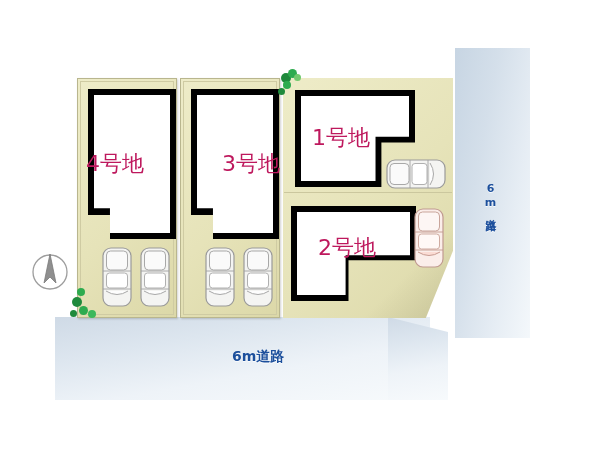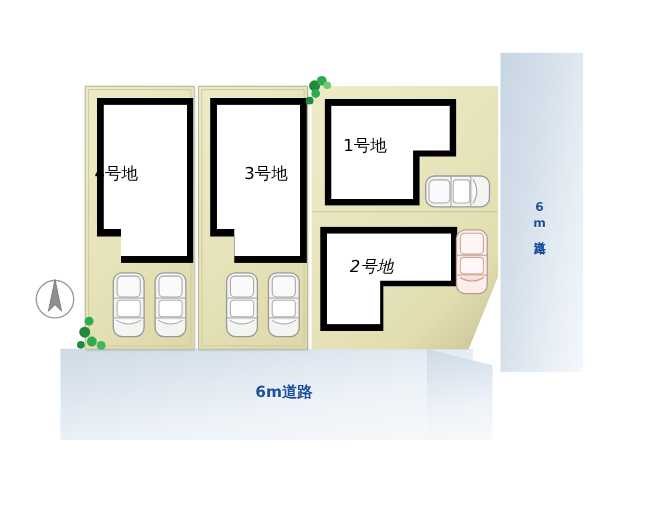--- a/index.html
+++ b/index.html
@@ -55,23 +55,23 @@
   .house{
     position:absolute;
     background:#ffffff;
     box-sizing:border-box;
   }
   .house.shape{background:#000;}
   .house.shape > .fill{position:absolute;background:#fff;}
 
   .house-label{
     position:absolute;
-    color:#000000;
+    color:#be185d;
     font-family:"DejaVu Sans","Liberation Sans",sans-serif;
-    font-size:15px;font-weight:500;white-space:nowrap;
+    font-size:22px;font-weight:500;white-space:nowrap;
   }
 
   
   .car{position:absolute;}
   .car svg{display:block;}
 
   
   .shrub{position:absolute;border-radius:50%;}
 
   
@@ -145,21 +145,21 @@
   </div>
   <div class="house-label" style="left:312px;top:123px;">1号地</div>
 
   <div class="house shape" style="left:291px;top:206px;width:125px;height:95px;
               -webkit-clip-path:polygon(0 0,100% 0,100% 57%,46% 57%,46% 100%,0 100%);
               clip-path:polygon(0 0,100% 0,100% 57%,46% 57%,46% 100%,0 100%);">
     <div class="fill" style="left:6px;top:6px;width:113px;height:83px;
                 -webkit-clip-path:polygon(0 0,100% 0,100% 52%,43% 52%,43% 100%,0 100%);
                 clip-path:polygon(0 0,100% 0,100% 52%,43% 52%,43% 100%,0 100%);"></div>
   </div>
-  <div class="house-label" style="left:318px;top:233px;font-style:italic;">2号地</div>
+  <div class="house-label" style="left:318px;top:233px;">2号地</div>
 
   <div class="car" style="left:100px;top:246px;">
     <svg width="34" height="62" viewBox="0 0 34 62">
       <rect x="3" y="2" width="28" height="58" rx="8" fill="#f4f4f2" stroke="#9a9a9a" stroke-width="1.2"></rect>
       <rect x="6.5" y="5" width="21" height="19" rx="4" fill="#fafafa" stroke="#a8a8a8" stroke-width="1"></rect>
       <rect x="6.5" y="27" width="21" height="15" rx="3" fill="#ffffff" stroke="#b0b0b0" stroke-width="1"></rect>
       <path d="M6 45 q11 7 22 0" fill="#fdfdfd" stroke="#a8a8a8" stroke-width="1"></path>
       <line x1="3" y1="25" x2="31" y2="25" stroke="#a0a0a0" stroke-width="0.9"></line>
       <line x1="3" y1="43" x2="31" y2="43" stroke="#a0a0a0" stroke-width="0.9"></line>
     </svg>

